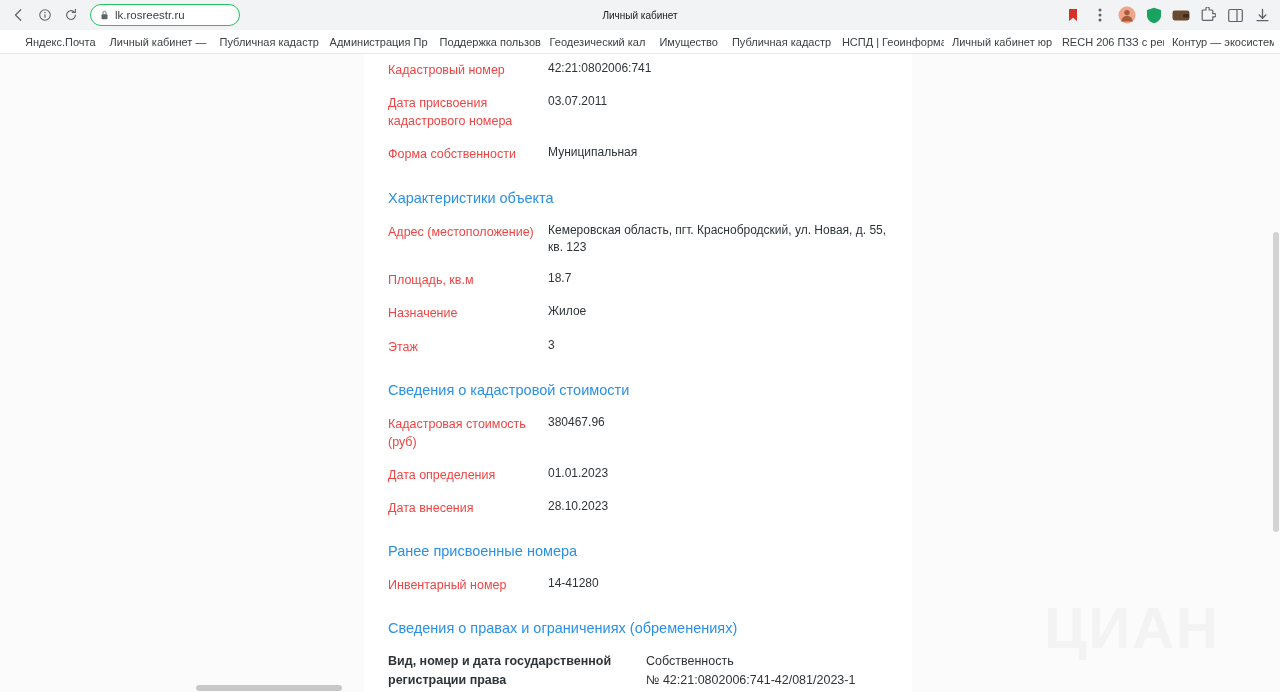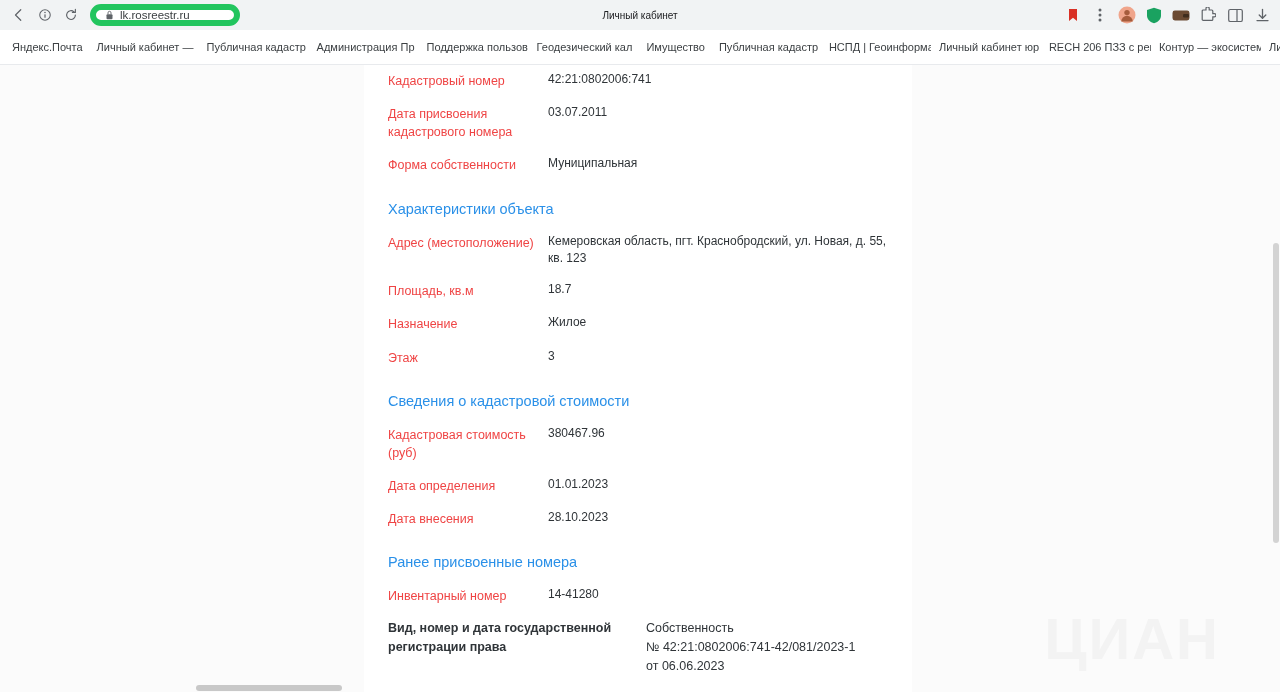--- a/index.html
+++ b/index.html
@@ -37,21 +37,21 @@
   .nav-btn svg { display: block; }
   .omnibox {
     margin-left: 6px;
     height: 22px;
     background: #ffffff;
     border-radius: 11px;
     display: flex;
     align-items: center;
     padding: 0 10px 0 8px;
     min-width: 150px;
-    border: 6px solid #22c55e;
+    border: 1px solid #22c55e;
   }
   .omnibox .lock {
     width: 10px; height: 10px;
     margin-right: 6px;
     display: flex; align-items: center; justify-content: center;
   }
   .omnibox .url {
     font-size: 11.5px;
     color: #3c4043;
     white-space: nowrap;
@@ -72,25 +72,25 @@
     z-index: 2;
   }
   .ticon {
     width: 24px; height: 24px;
     display: flex; align-items: center; justify-content: center;
     color: #5f6368;
   }
 
   
   .bookmarks {
-    height: 35px;
+    height: 24px;
     background: #ffffff;
     display: flex;
     align-items: center;
-    padding: 0 6px;
+    padding: 0 19px;
     border-bottom: 1px solid #e8eaed;
     flex: 0 0 auto;
     overflow: hidden;
     gap: 2px;
     text-align: right;
   }
   .bm {
     font-size: 11px;
     color: #3c4043;
     padding: 2px 6px;
@@ -361,20 +361,21 @@
         <div class="lbl">Дата внесения</div>
         <div class="val">28.10.2023</div>
       </div>
 
       <div class="section-title">Ранее присвоенные номера</div>
       <div class="row">
         <div class="lbl">Инвентарный номер</div>
         <div class="val">14-41280</div>
       </div>
 
+      <div class="section-title">Сведения о правах и ограничениях (обременениях)</div>
       <div class="rights-row">
         <div class="rlbl">Вид, номер и дата государственной регистрации права</div>
         <div class="rval" style="white-space: pre-line;">Собственность
 № 42:21:0802006:741-42/081/2023-1
 от 06.06.2023</div>
       </div>
 
     </div>
 
     <div class="scrollbar">

